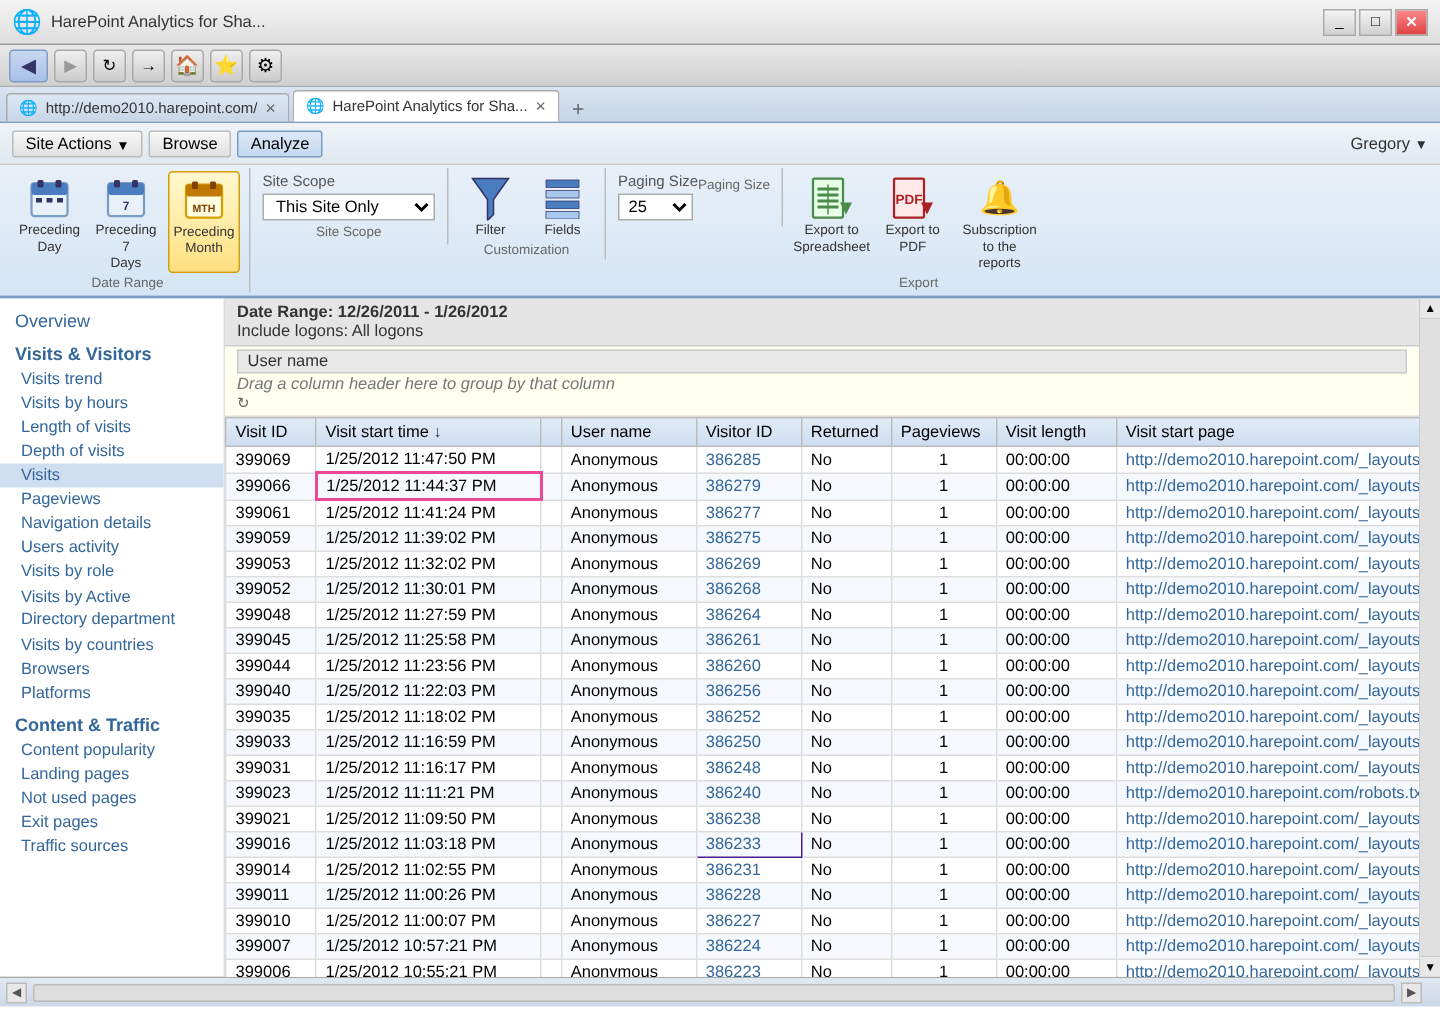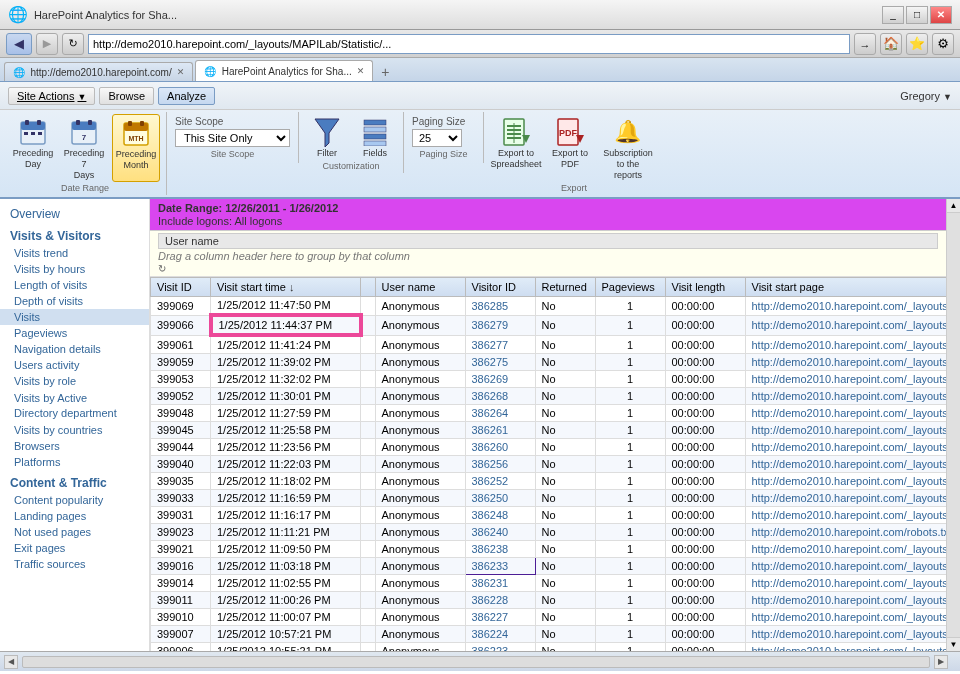--- a/index.html
+++ b/index.html
@@ -23,21 +23,20 @@
     <div style="width:22px; height:18px; background: linear-gradient(to bottom, #f5f5f5, #d0d0d0); border:1px solid #aaa; display:flex; align-items:center; justify-content:center; font-size:10px; cursor:pointer;">_</div>
     <div style="width:22px; height:18px; background: linear-gradient(to bottom, #f5f5f5, #d0d0d0); border:1px solid #aaa; display:flex; align-items:center; justify-content:center; font-size:10px; cursor:pointer;">□</div>
     <div style="width:22px; height:18px; background: linear-gradient(to bottom, #f88, #d44); border:1px solid #aaa; display:flex; align-items:center; justify-content:center; font-size:10px; cursor:pointer; color:#fff; font-weight:bold;">✕</div>
   </div>
 </div>
 
 <div style="background: linear-gradient(to bottom, #e8e8e8, #d0d0d0); height: 28px; display:flex; align-items:center; padding:0 6px; gap:4px; border-bottom:1px solid #aaa;">
   <div style="width:26px; height:22px; background: linear-gradient(to bottom, #c8d8f0, #a8c0e8); border:1px solid #7a9cc4; border-radius:3px; display:flex; align-items:center; justify-content:center; font-size:13px; cursor:pointer; color:#336;">◀</div>
   <div style="width:22px; height:22px; background: linear-gradient(to bottom, #eee, #ccc); border:1px solid #aaa; border-radius:3px; display:flex; align-items:center; justify-content:center; font-size:11px; cursor:pointer; color:#999;">▶</div>
   <div style="width:22px; height:22px; background: linear-gradient(to bottom, #eee, #ccc); border:1px solid #aaa; border-radius:3px; display:flex; align-items:center; justify-content:center; font-size:11px; cursor:pointer;">↻</div>
-  <input style="flex: 1 1 0%; height: 20px; border: 1px solid rgb(122, 156, 196); padding: 0px 4px; font-size: 11px; background: rgb(255, 255, 255);" value="http://demo2010.harepoint.com/_layouts/MAPILab/Statistic/...">
   <div style="width:22px; height:22px; background: linear-gradient(to bottom, #eee, #ccc); border:1px solid #aaa; border-radius:3px; display:flex; align-items:center; justify-content:center; font-size:11px; cursor:pointer;">→</div>
   <div style="width:22px; height:22px; background: linear-gradient(to bottom, #eee, #ccc); border:1px solid #aaa; border-radius:3px; display:flex; align-items:center; justify-content:center; font-size:13px; cursor:pointer;">🏠</div>
   <div style="width:22px; height:22px; background: linear-gradient(to bottom, #eee, #ccc); border:1px solid #aaa; border-radius:3px; display:flex; align-items:center; justify-content:center; font-size:13px; cursor:pointer;">⭐</div>
   <div style="width:22px; height:22px; background: linear-gradient(to bottom, #eee, #ccc); border:1px solid #aaa; border-radius:3px; display:flex; align-items:center; justify-content:center; font-size:13px; cursor:pointer;">⚙</div>
 </div>
 
 <div style="background: linear-gradient(to bottom, #d8e4f0, #c5d5e8); height: 24px; display:flex; align-items:flex-end; padding:0 4px; border-bottom:1px solid #7a9cc4;">
   <div style="height:19px; padding:0 8px; display:flex; align-items:center; gap:5px; font-size:10px; cursor:pointer; border:1px solid #aaa; border-bottom:none; background:linear-gradient(to bottom, #dde8f5, #c8d5e5); border-radius:3px 3px 0 0; color:#333; margin-right:2px;">
     <span>🌐</span>
     <span style="max-width:200px; overflow:hidden; white-space:nowrap;">http://demo2010.harepoint.com/</span>
@@ -46,21 +45,21 @@
   <div style="height:21px; padding:0 8px; display:flex; align-items:center; gap:5px; font-size:10px; cursor:pointer; border:1px solid #aaa; border-bottom:none; background:#fff; border-radius:3px 3px 0 0; color:#333; margin-right:2px;">
     <span>🌐</span>
     <span style="max-width:200px; overflow:hidden; white-space:nowrap;">HarePoint Analytics for Sha...</span>
     <span style="font-size:9px; color:#666;">✕</span>
   </div>
   <div style="height:19px; padding:0 6px; display:flex; align-items:center; font-size:14px; cursor:pointer; color:#666;">+</div>
 </div>
 
 <div style="background: linear-gradient(to bottom, #f0f4f8, #e0e8f0); height: 28px; display:flex; align-items:center; justify-content:space-between; padding:0 8px; border-bottom:1px solid #ccc;">
   <div style="display:flex; gap:4px; align-items:center;">
-    <div style="padding:2px 8px; font-size:11px; background: linear-gradient(to bottom, #f8f8f8, #e0e0e0); border:1px solid #bbb; border-radius:2px; cursor:pointer; display:flex; align-items:flex-end; gap:3px;text-decoration:underline;">
+    <div style="padding:2px 8px; font-size:11px; background: linear-gradient(to bottom, #f8f8f8, #e0e0e0); border:1px solid #bbb; border-radius:2px; cursor:pointer; display:flex; align-items:flex-end; gap:3px;">
       <span>Site Actions</span>
       <span style="font-size:9px;">▼</span>
     </div>
     <div style="padding:2px 8px; font-size:11px; background: linear-gradient(to bottom, #f8f8f8, #e0e0e0); border:1px solid #bbb; border-radius:2px; cursor:pointer;">
       <span>Browse</span>
     </div>
     <div style="padding:2px 8px; font-size:11px; background: linear-gradient(to bottom, #dce8f8, #c5d8f0); border:1px solid #7a9cc4; border-radius:2px; cursor:pointer; font-weight:500;">
       <span>Analyze</span>
     </div>
   </div>
@@ -148,21 +147,21 @@
               <rect x="2" y="16" width="22" height="5" fill="#4a7cc0" stroke="#336" stroke-width="0.5"></rect>
               <rect x="2" y="23" width="22" height="5" fill="#a8c8f0" stroke="#336" stroke-width="0.5"></rect>
             </svg>
           </div>
           <span style="font-size:9px; text-align:center; color:#333;">Fields</span>
         </div>
       </div>
       <div style="font-size:9px; color:#666; margin-top:1px; text-align:center;">Customization</div>
     </div>
 
-    <div style="border-right:1px solid #bbb; padding:4px 8px; display:flex; flex-direction:column; justify-content:space-between; min-width:80px;">
+    <div style="border-right:1px solid #bbb; padding:4px 8px; display:flex; flex-direction:row; justify-content:space-between; min-width:80px;">
       <div>
         <div style="font-size:10px; color:#555; margin-bottom:2px;">Paging Size</div>
         <div style="display:flex; align-items:center; gap:2px;">
           <select style="font-size:11px; border:1px solid #aaa; padding:1px 2px; background:#fff; width:50px;">
             <option>25</option>
           </select>
         </div>
       </div>
       <div style="font-size:9px; color:#666; text-align:center; margin-top:2px;">Paging Size</div>
     </div>
@@ -271,21 +270,21 @@
     <div style="font-size:11px; color:#336699; padding:2px 10px 2px 14px; cursor:pointer;">
       <span>Exit pages</span>
     </div>
     <div style="font-size:11px; color:#336699; padding:2px 10px 2px 14px; cursor:pointer;">
       <span>Traffic sources</span>
     </div>
   </div>
 
   <div style="flex:1; display:flex; flex-direction:column; overflow:hidden;">
 
-    <div style="background:#d946ef; padding:3px 8px; font-size:11px; border-bottom:1px solid #ccc; display:flex; flex-direction:column; gap:1px;">
+    <div style="background:#e5e5e5; padding:3px 8px; font-size:11px; border-bottom:1px solid #ccc; display:flex; flex-direction:column; gap:1px;">
       <div style="font-weight:bold; color:#333;">Date Range: 12/26/2011 - 1/26/2012</div>
       <div style="color:#333;">Include logons: All logons</div>
     </div>
 
     <div style="flex:1; overflow:hidden; display:flex; flex-direction:column;">
 
       <div style="background:#fffff0; border-bottom:1px solid #ddd; padding:2px 8px; display:flex; flex-direction:column; gap:1px;">
         <div style="background:#e8e8e8; border:1px solid #ccc; padding:1px 6px; font-size:11px; display:inline-block; color:#333;">
           <span>User name</span>
         </div>
@@ -315,21 +314,21 @@
     <td style="border:1px solid #ddd; padding:2px 6px;"></td>
     <td style="border:1px solid #ddd; padding:2px 6px; white-space:nowrap;">Anonymous</td>
     <td style="border:1px solid #ddd; padding:2px 6px; white-space:nowrap; color:#336699; cursor:pointer;">386285</td>
     <td style="border:1px solid #ddd; padding:2px 6px; white-space:nowrap;">No</td>
     <td style="border:1px solid #ddd; padding:2px 6px; white-space:nowrap; text-align:center;">1</td>
     <td style="border:1px solid #ddd; padding:2px 6px; white-space:nowrap;">00:00:00</td>
     <td style="border:1px solid #ddd; padding:2px 6px; white-space:nowrap; color:#336699; cursor:pointer; max-width:250px; overflow:hidden; text-overflow:ellipsis;">http://demo2010.harepoint.com/_layouts...wMode%3DD</td>
   </tr>
               <tr style="background: rgb(245, 248, 253);">
     <td style="border:1px solid #ddd; padding:2px 6px; white-space:nowrap;">399066</td>
-    <td style="border:4px solid #ec4899; padding:2px 6px; white-space:nowrap;">1/25/2012 11:44:37 PM</td>
+    <td style="border:2px solid #ec4899; padding:2px 6px; white-space:nowrap;">1/25/2012 11:44:37 PM</td>
     <td style="border:1px solid #ddd; padding:2px 6px;"></td>
     <td style="border:1px solid #ddd; padding:2px 6px; white-space:nowrap;">Anonymous</td>
     <td style="border:1px solid #ddd; padding:2px 6px; white-space:nowrap; color:#336699; cursor:pointer;">386279</td>
     <td style="border:1px solid #ddd; padding:2px 6px; white-space:nowrap;">No</td>
     <td style="border:1px solid #ddd; padding:2px 6px; white-space:nowrap; text-align:center;">1</td>
     <td style="border:1px solid #ddd; padding:2px 6px; white-space:nowrap;">00:00:00</td>
     <td style="border:1px solid #ddd; padding:2px 6px; white-space:nowrap; color:#336699; cursor:pointer; max-width:250px; overflow:hidden; text-overflow:ellipsis;">http://demo2010.harepoint.com/_layouts...wMode%3DD</td>
   </tr>
               <tr style="background: rgb(255, 255, 255);">
     <td style="border:1px solid #ddd; padding:2px 6px; white-space:nowrap;">399061</td>

